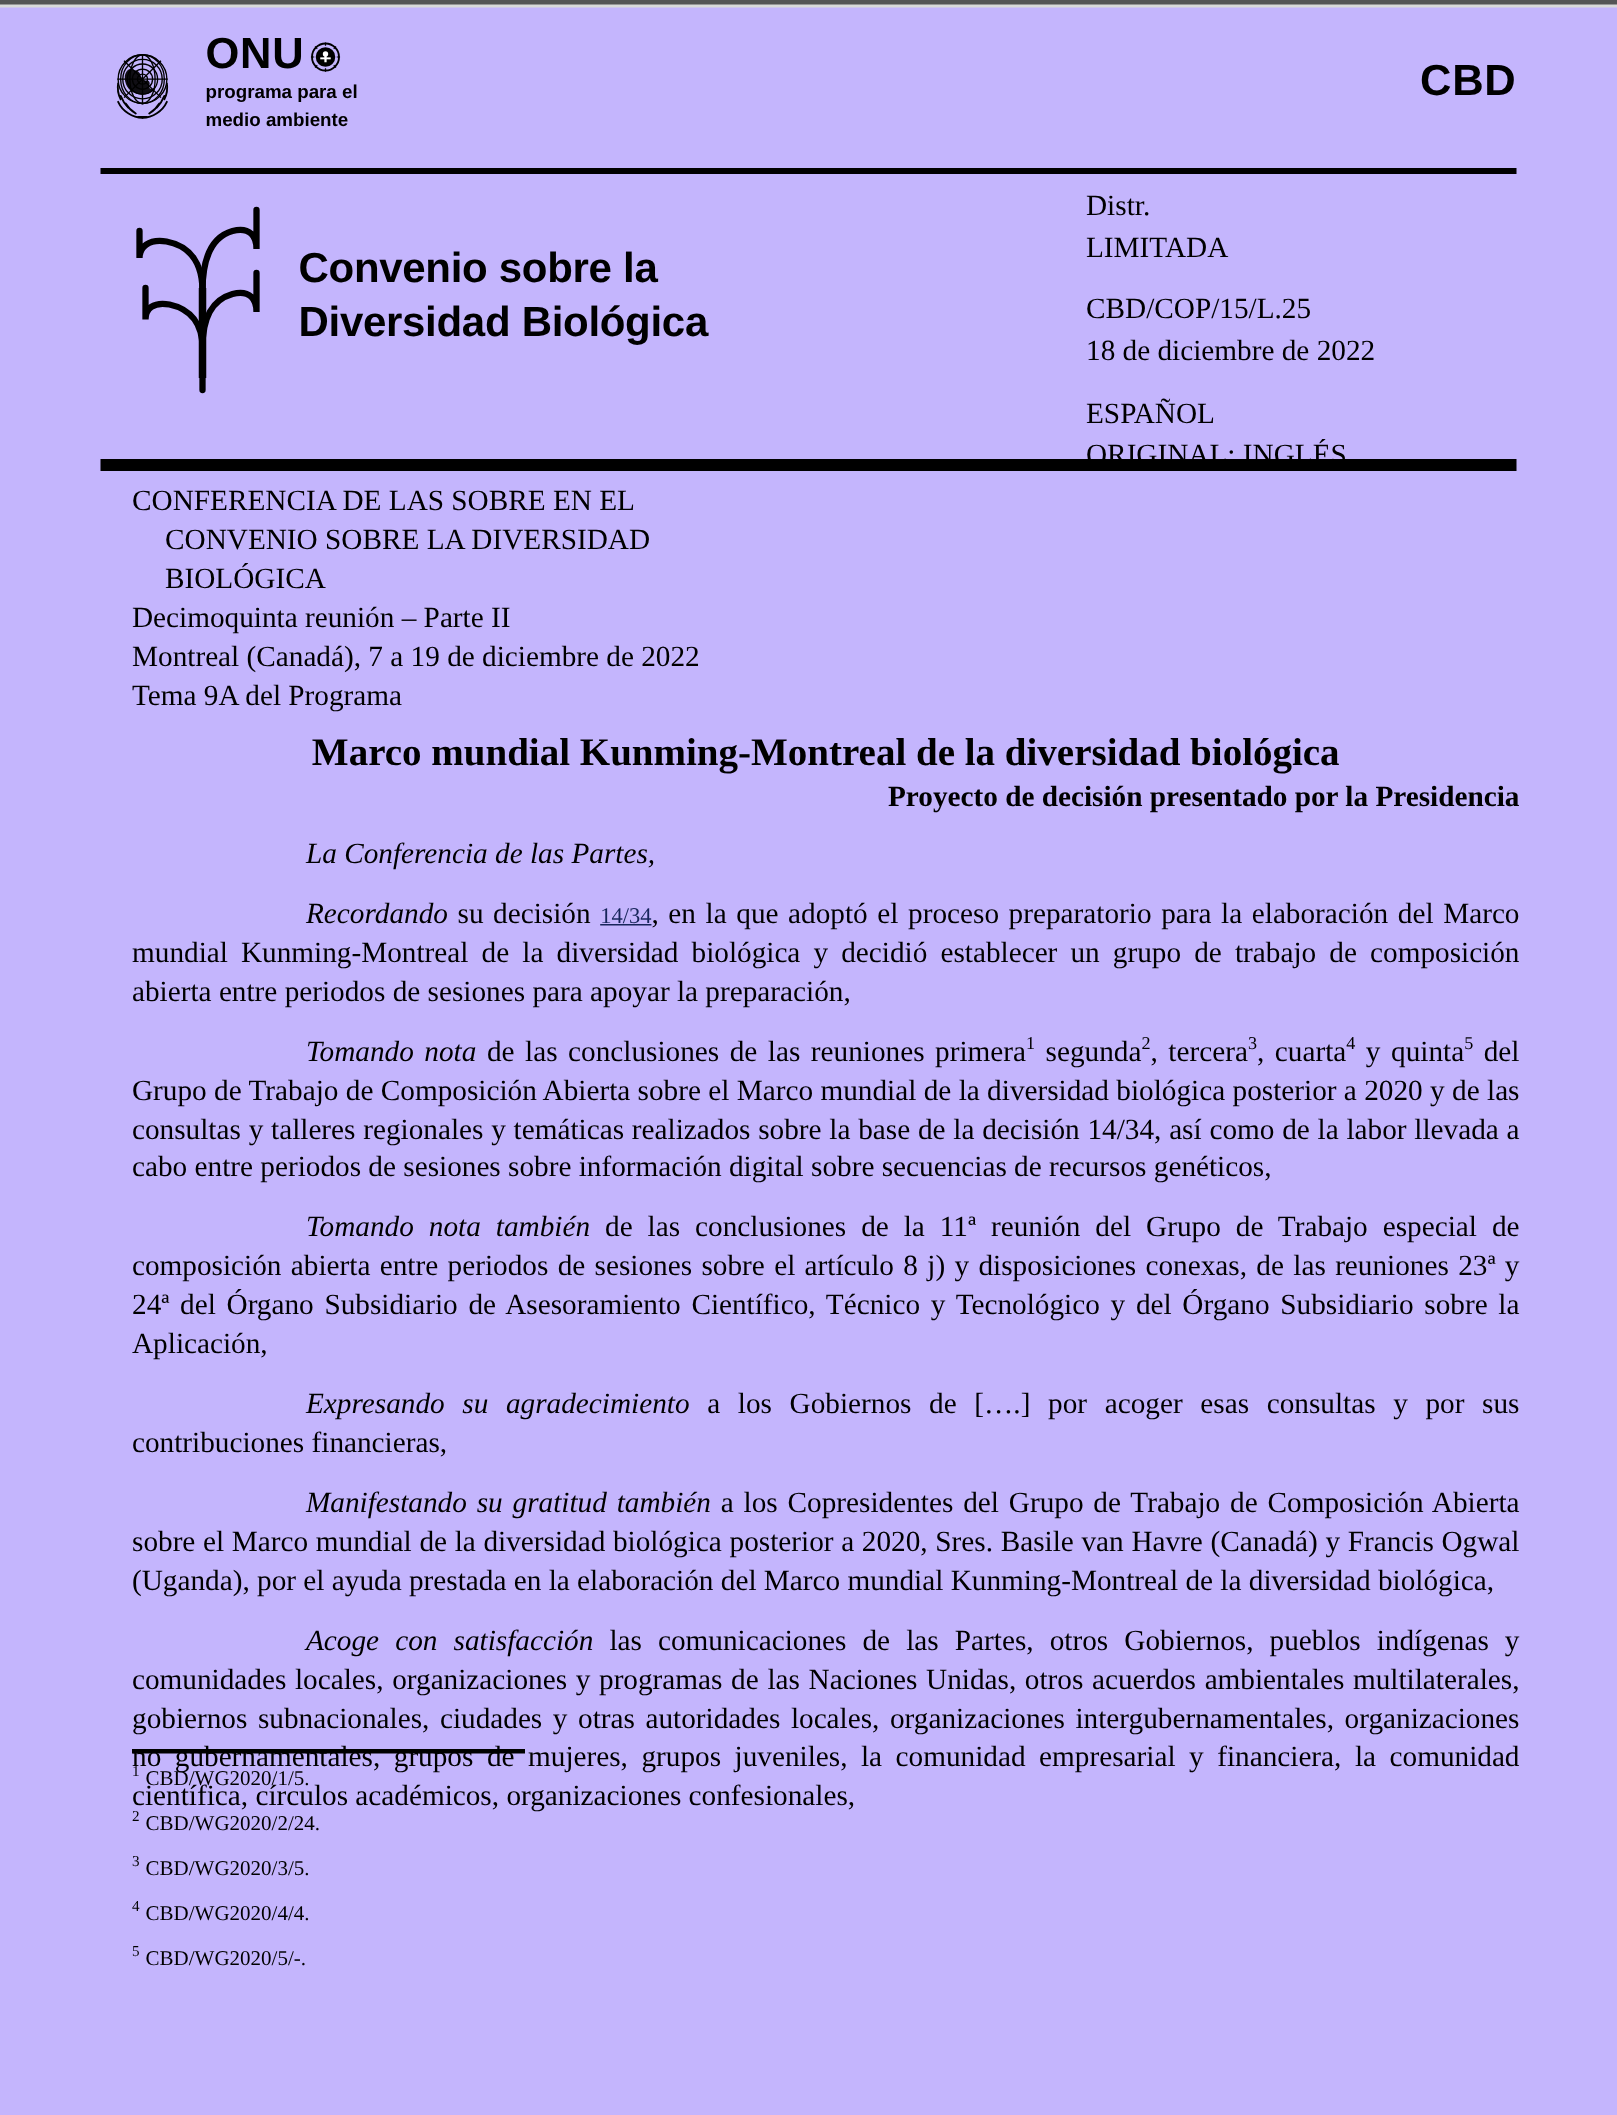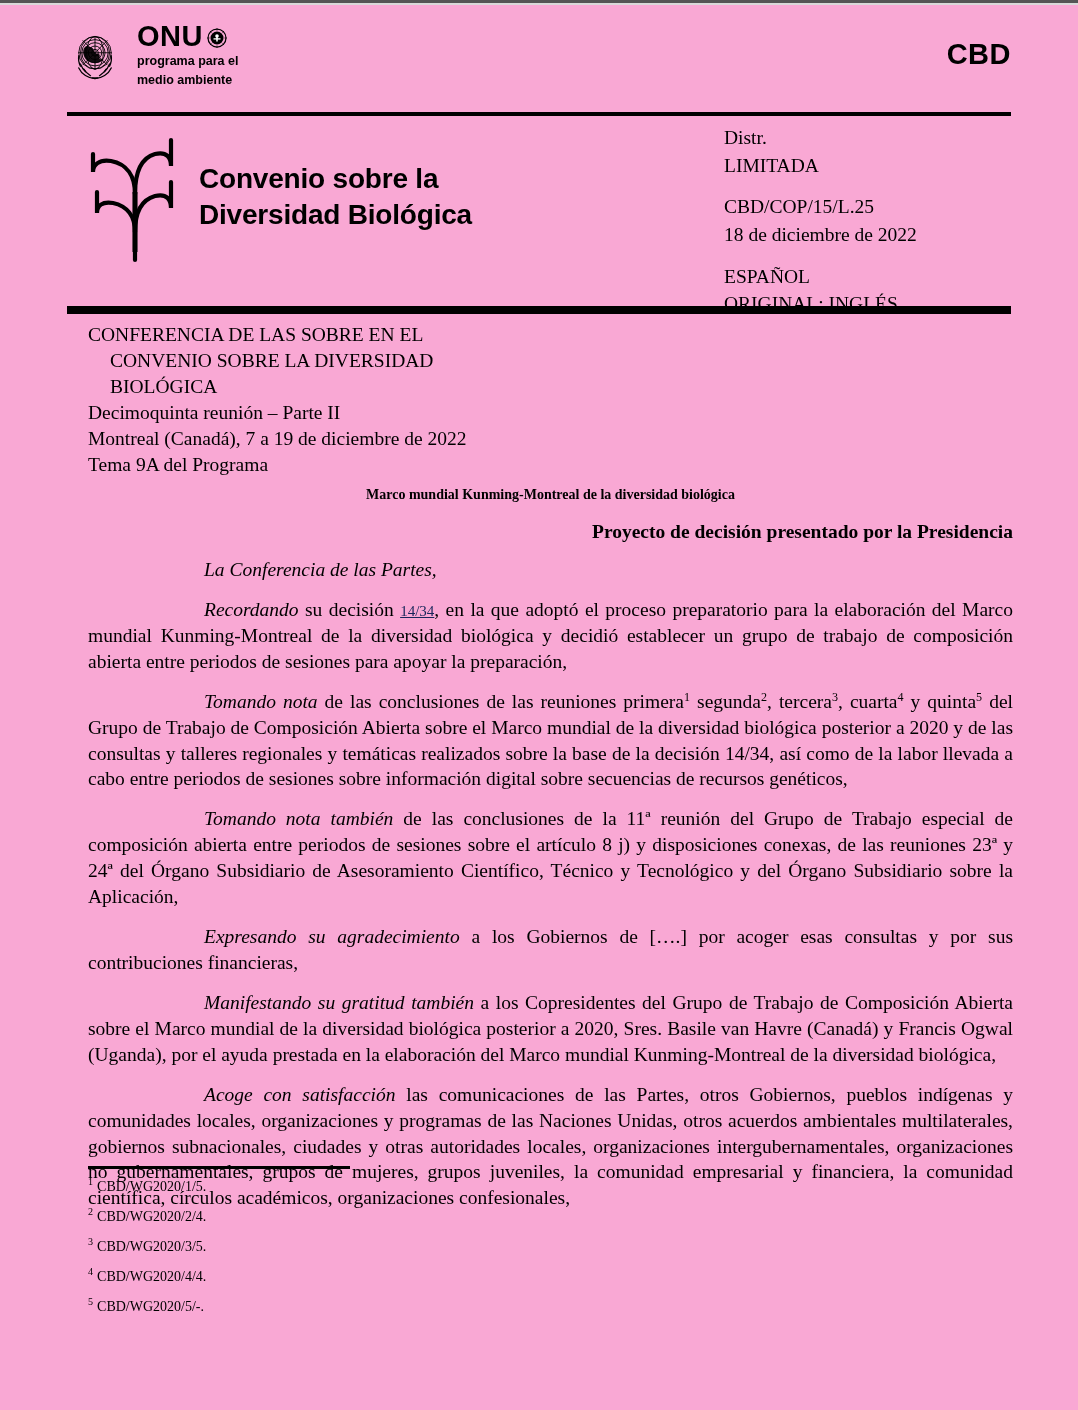--- a/index.html
+++ b/index.html
@@ -8,21 +8,21 @@
     background: #ffffff;
   }
   body {
     font-family: "Liberation Serif", "DejaVu Serif", serif;
     color: #000000;
   }
   .page {
     position: relative;
     width: 1078px;
     height: 1410px;
-    background: #f9a8d4;
+    background: #c4b5fd;
     overflow: hidden;
     box-sizing: border-box;
   }
   .top-band {
     position: absolute;
     top: 0; left: 0;
     width: 1078px;
     height: 5px;
     background: #d9d9d9;
   }
@@ -160,21 +160,21 @@
   }
   .conf .indent { padding-left: 22px; }
 
   
   .doc-title {
     position: absolute;
     left: 88px;
     top: 487px;
     width: 925px;
     text-align: center;
-    font-size: 14px;
+    font-size: 26px;
     font-weight: bold;
   }
   .doc-subtitle {
     position: absolute;
     left: 88px;
     top: 521px;
     width: 925px;
     text-align: right;
     font-size: 19.5px;
     font-weight: bold;
@@ -365,19 +365,19 @@
 
     <p><i>Manifestando su gratitud también</i><span> a los Copresidentes del Grupo de Trabajo de Composición Abierta sobre el Marco mundial de la diversidad biológica posterior a 2020, Sres. Basile van Havre (Canadá) y Francis Ogwal (Uganda), por el ayuda prestada en la elaboración del Marco mundial Kunming-Montreal de la diversidad biológica,</span></p>
 
     <p><i>Acoge con satisfacción</i><span> las comunicaciones de las Partes, otros Gobiernos, pueblos indígenas y comunidades locales, organizaciones y programas de las Naciones Unidas, otros acuerdos ambientales multilaterales, gobiernos subnacionales, ciudades y otras autoridades locales, organizaciones intergubernamentales, organizaciones no gubernamentales, grupos de mujeres, grupos juveniles, la comunidad empresarial y financiera, la comunidad científica, círculos académicos, organizaciones confesionales,</span></p>
 
   </div>
 
   <div class="fn-rule"></div>
   <div class="footnotes">
     <div class="fn"><sup>1</sup><span>CBD/WG2020/1/5.</span></div>
-    <div class="fn"><sup>2</sup><span>CBD/WG2020/2/4.</span></div>
+    <div class="fn"><sup>2</sup><span>CBD/WG2020/2/24.</span></div>
     <div class="fn"><sup>3</sup><span>CBD/WG2020/3/5.</span></div>
     <div class="fn"><sup>4</sup><span>CBD/WG2020/4/4.</span></div>
     <div class="fn"><sup>5</sup><span>CBD/WG2020/5/-.</span></div>
   </div>
 
 </div>
 
 </body></html>

